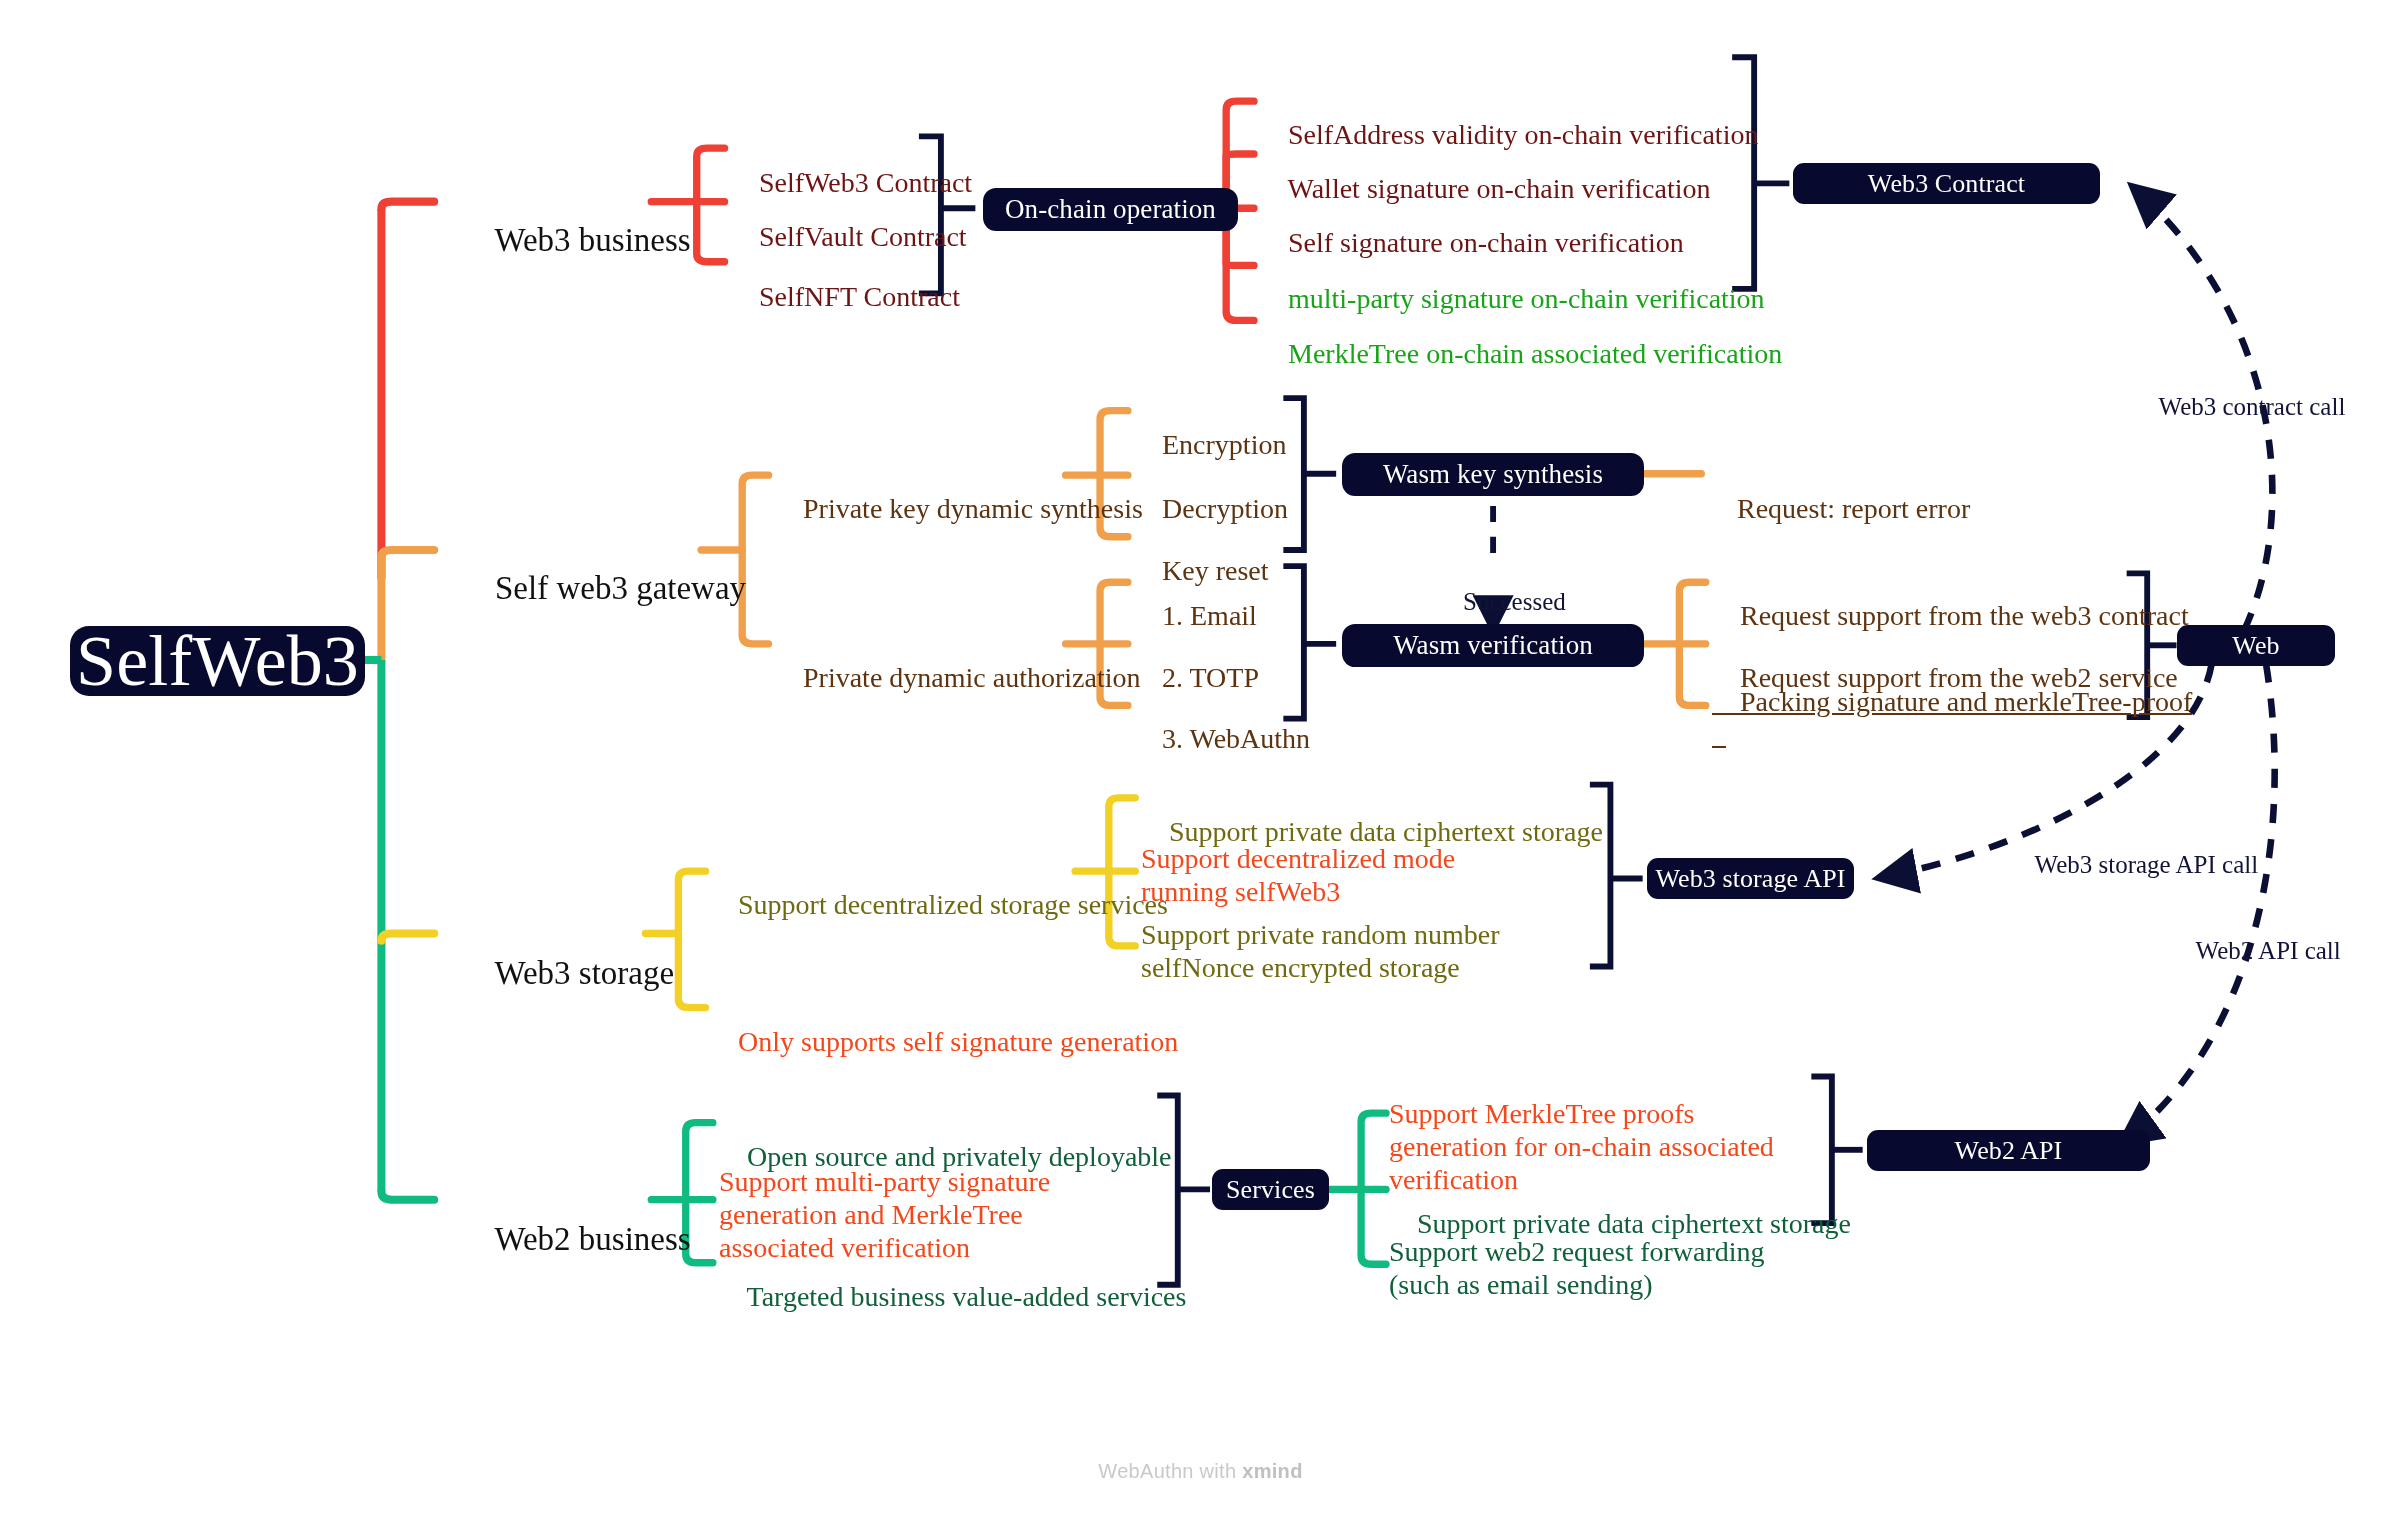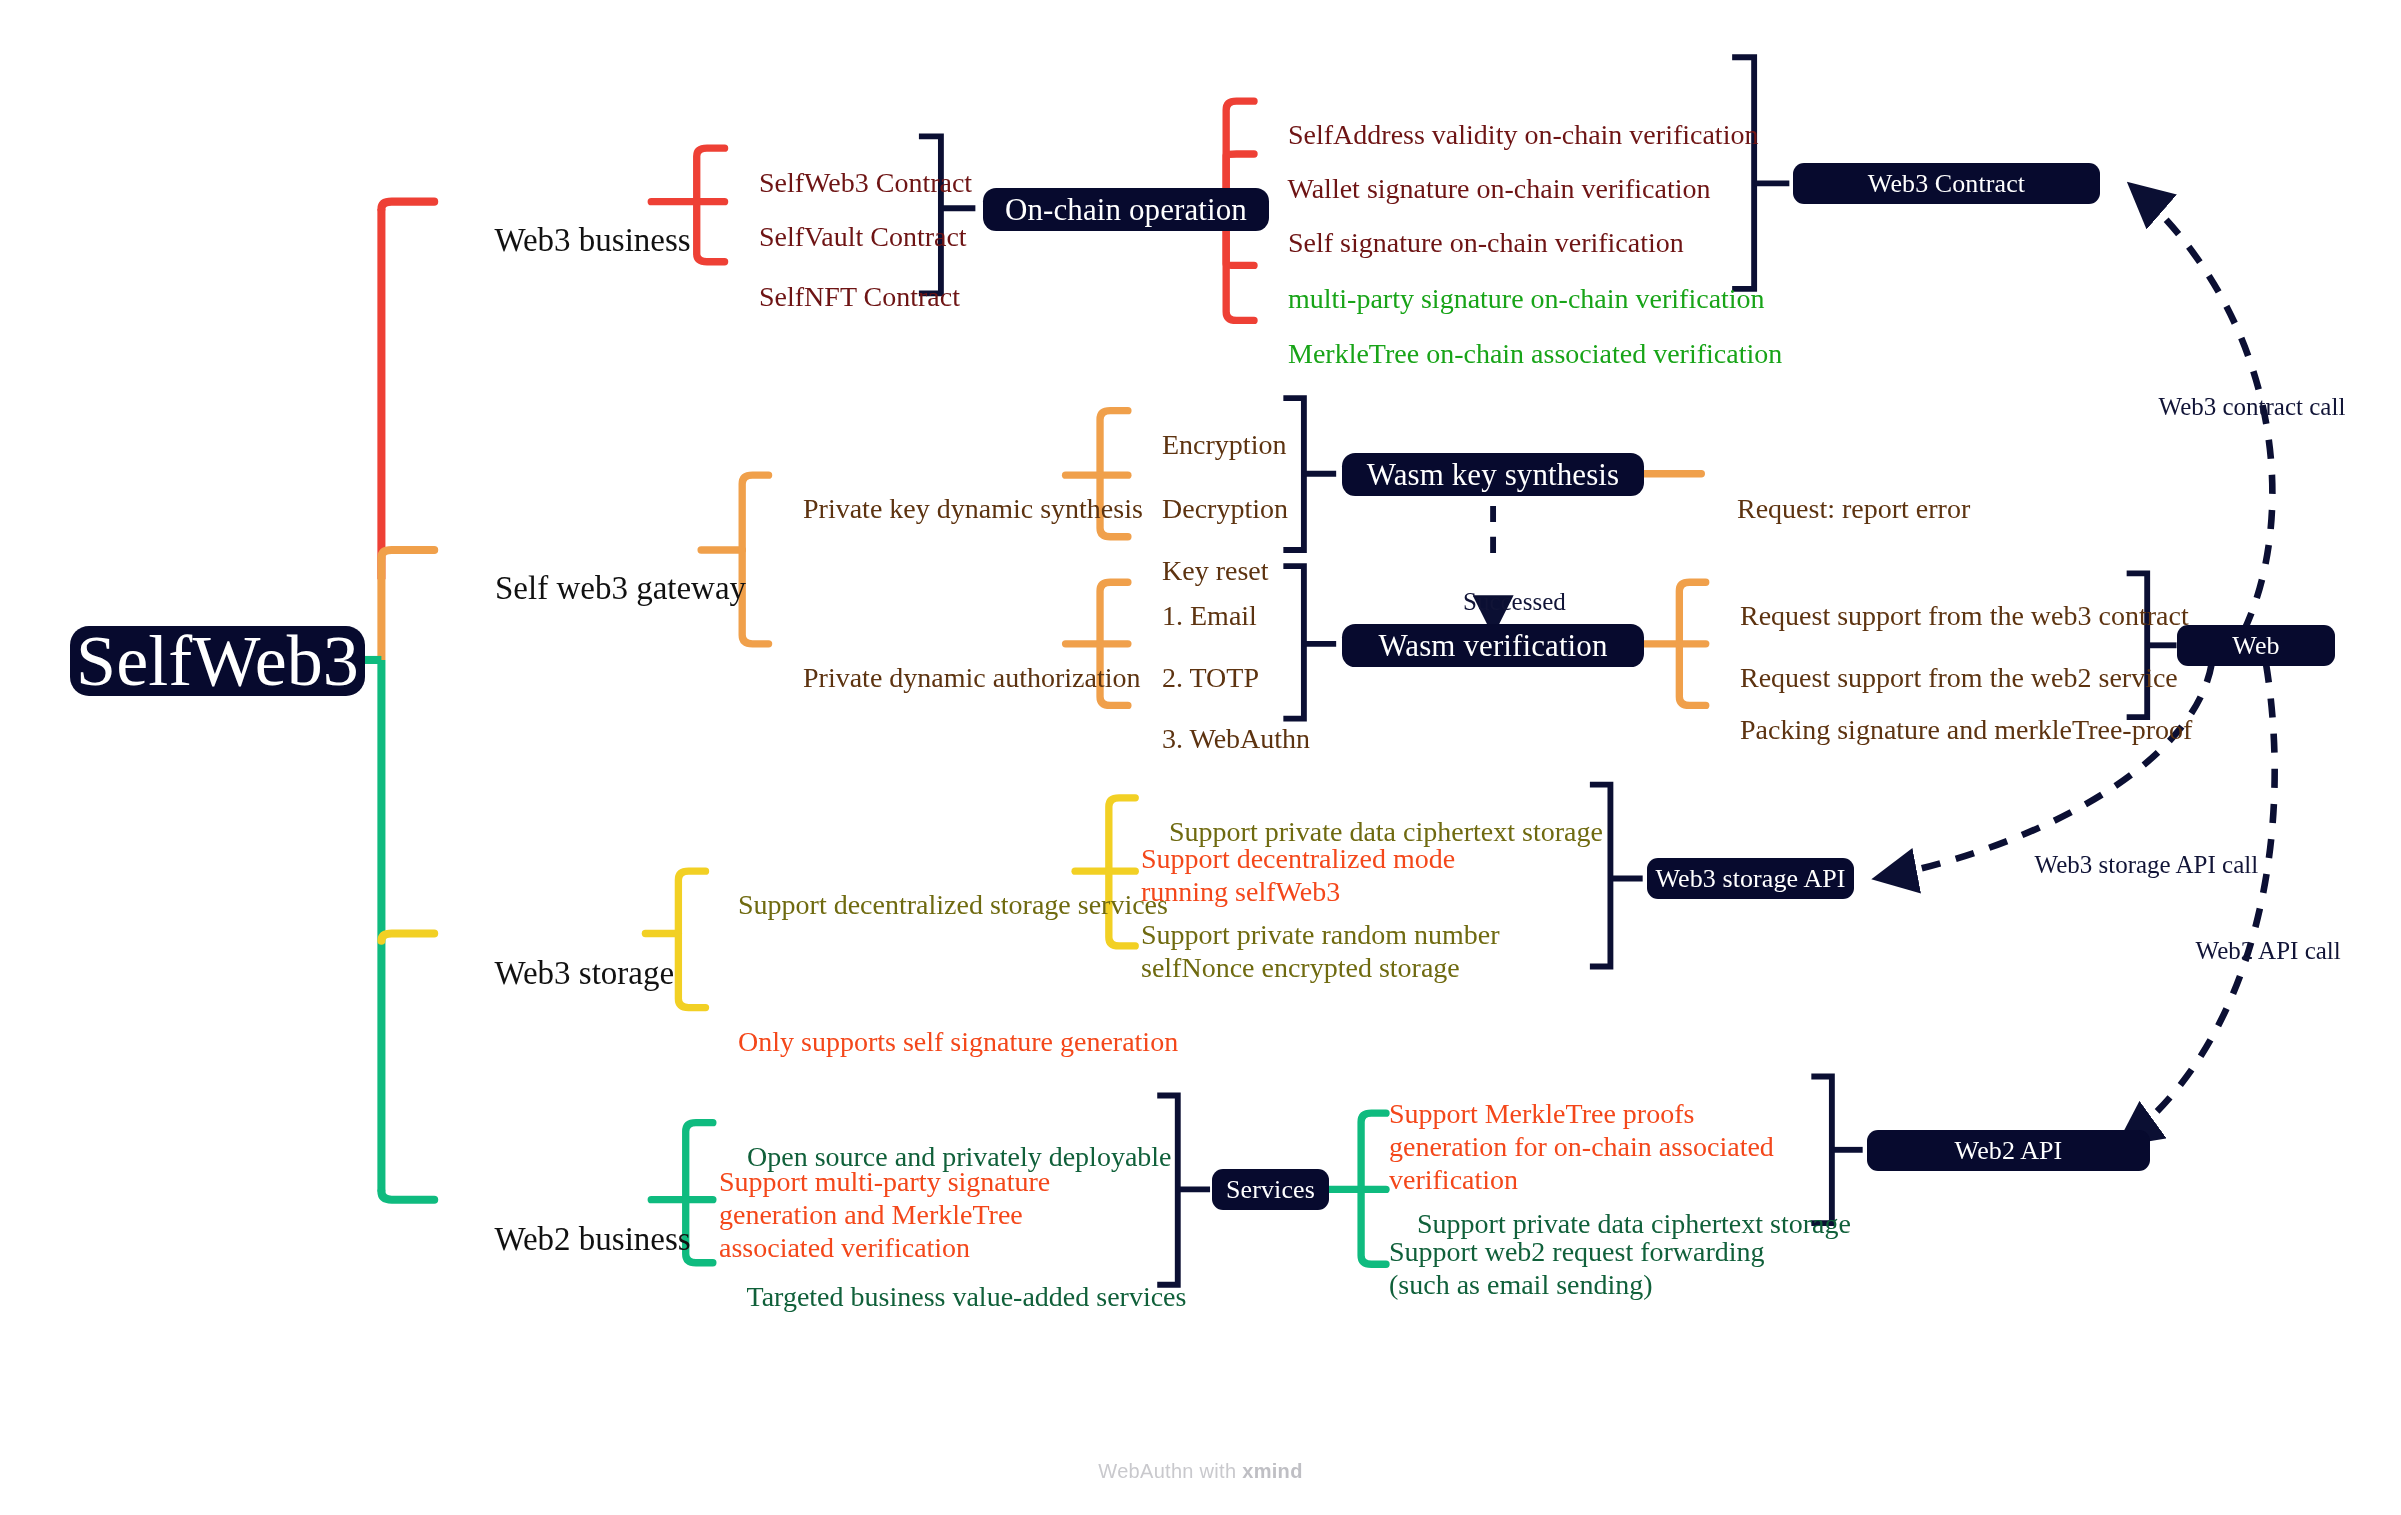--- a/index.html
+++ b/index.html
@@ -14,21 +14,21 @@
   
   .pill{
     position:absolute;background:#070a2e;color:#ffffff;
     border-radius:11.7px;display:flex;align-items:center;justify-content:center;
     font-weight:400;white-space:nowrap;letter-spacing:0.1px;
     box-sizing:border-box;
   }
   .pill.root{
     border-radius:19px;font-size:72px;padding:0 25px;
   }
-  .pill.mid{font-size:31px;padding:0 22px;border-radius:13.2px;}
+  .pill.mid{font-size:27px;padding:0 22px;border-radius:13.2px;}
   .pill.small{font-size:26px;padding:0 19px;border-radius:11px;}
 
   
   .txt{position:absolute;white-space:pre;line-height:1.18;}
   .txt.wrap{white-space:normal;}
 
   .lvl1{font-size:33px;color:#111111;}
   .c-red{color:#6e1414;}
   .c-green-bright{color:#18a418;}
   .c-brown{color:#5d3310;}
@@ -244,21 +244,21 @@
   <div class="pill mid" style="left:1342px;top:624px;width:302px;height:43px;">
     <span>Wasm verification</span>
   </div>
 
   <div class="txt s38 c-brown" style="left:1712px;top:566px;">
     <span>Request support from the web3 contract</span>
   </div>
   <div class="txt s38 c-brown" style="left:1712px;top:628px;">
     <span>Request support from the web2 service</span>
   </div>
-  <div class="txt s38 c-brown" style="left:1712px;top:680px;">
+  <div class="txt s38 c-brown" style="left:1712px;top:652px;text-decoration:underline;">
     <span>Packing signature and merkleTree-proof</span>
   </div>
 
   <div class="pill small" style="left:2177px;top:625px;width:158px;height:41px;">
     <span>Web</span>
   </div>
 
   <div class="txt lvl1" style="left:462px;top:915px;">
     <span>Web3 storage</span>
   </div>

